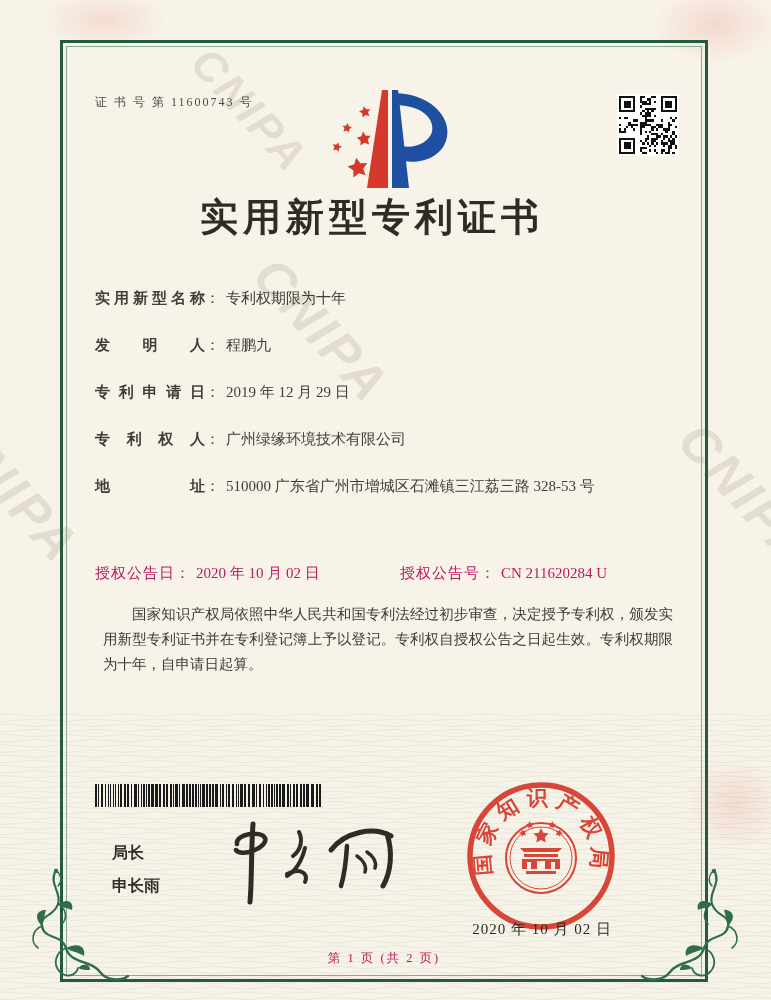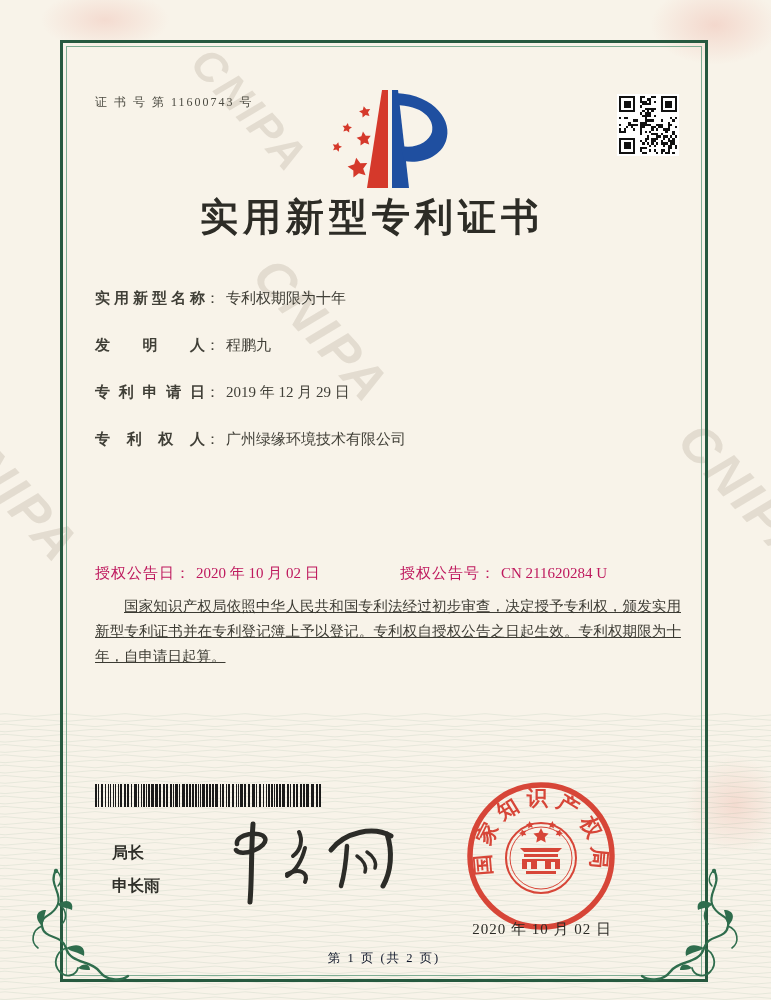--- a/index.html
+++ b/index.html
@@ -47,32 +47,32 @@
   .frow{height:47px;white-space:nowrap;}
   .flabel{display:inline-block;width:110px;text-align:justify;text-align-last:justify;vertical-align:top;font-weight:bold;}
   .fcolon{display:inline-block;margin-right:6px;}
   .grantrow{position:absolute;left:95px;top:564px;width:585px;font-size:15px;color:#be185d;white-space:nowrap;}
   .grantrow .g2{position:absolute;left:305px;top:0;text-align:right;}
   .grantrow .glabel{letter-spacing:1px;}
   .body{
     position:absolute;left:95px;top:594px;width:586px;
     font-size:14.5px;line-height:25px;text-align:justify;color:#3c3b33;
   }
-  .body p{margin:0;text-indent:2em;text-decoration:underline;}
+  .body p{margin:8px;text-indent:2em;}
   #barcode{position:absolute;left:95px;top:784px;}
   .signer{position:absolute;left:112px;top:836px;font-size:16px;font-weight:bold;color:#30302a;line-height:33px;}
   #sig{position:absolute;left:215px;top:810px;}
   #seal{position:absolute;left:463px;top:778px;opacity:.93;}
   .sealdate{
     position:absolute;left:458px;top:920px;width:168px;text-align:center;
     font-size:15px;color:#2b2b26;letter-spacing:1px;
   }
   .footer{
     position:absolute;left:60px;top:950px;width:648px;text-align:center;
-    font-size:12.5px;letter-spacing:2px;color:#0f172a;
+    font-size:12.5px;letter-spacing:2px;color:#be185d;
   }
 </style>
 </head>
 <body>
 
 <div class="page">
 
   <div class="smudge s1"></div>
   <div class="smudge s2"></div>
   <div class="smudge s3"></div>
@@ -375,20 +375,23 @@
     </div>
     <div class="frow">
       <span class="flabel">发明人</span><span class="fcolon">：</span><span class="fvalue">程鹏九</span>
     </div>
     <div class="frow">
       <span class="flabel">专利申请日</span><span class="fcolon">：</span><span class="fvalue">2019 年 12 月 29 日</span>
     </div>
     <div class="frow">
       <span class="flabel">专利权人</span><span class="fcolon">：</span><span class="fvalue">广州绿缘环境技术有限公司</span>
     </div>
+    <div class="frow">
+      <span class="flabel">地址</span><span class="fcolon">：</span><span class="fvalue">510000 广东省广州市增城区石滩镇三江荔三路 328-53 号</span>
+    </div>
   </div>
 
   <div class="grantrow">
     <span class="g1">
       <span class="glabel">授权公告日</span><span class="fcolon">：</span><span>2020 年 10 月 02 日</span>
     </span>
     <span class="g2">
       <span class="glabel">授权公告号</span><span class="fcolon">：</span><span>CN 211620284 U</span>
     </span>
   </div>

